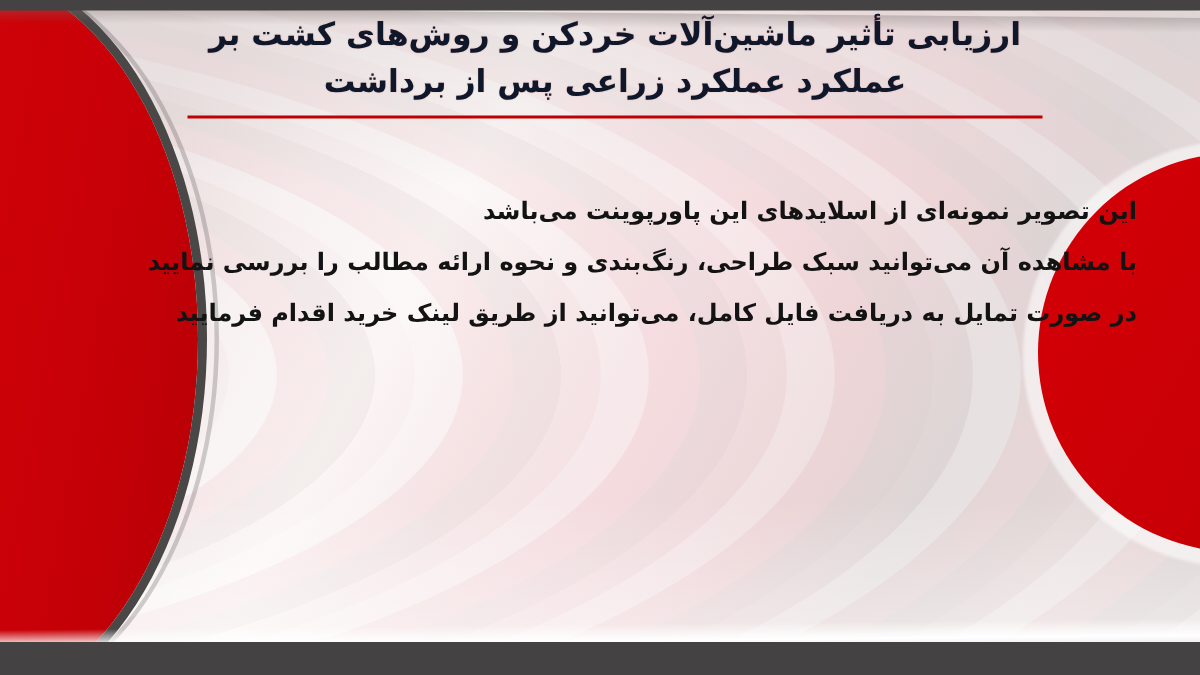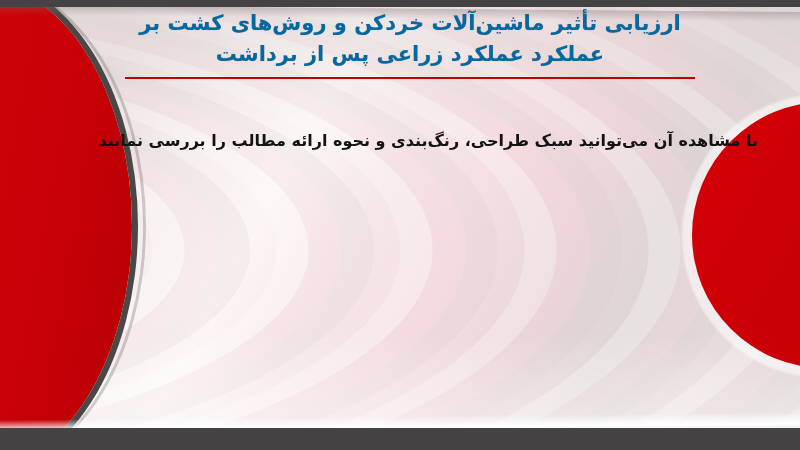--- a/index.html
+++ b/index.html
@@ -156,21 +156,21 @@
   
   .title-block {
     position: absolute;
     left: 110px;
     top: 8px;
     width: 600px;
     z-index: 10;
     text-align: center;
   }
   .title-line {
-    color: #0369a1;
+    color: #0f172a;
     font-size: 21px;
     font-weight: 700;
     line-height: 31px;
     letter-spacing: 0px;
     white-space: nowrap;
     text-shadow: 0 0 1px rgba(192,0,0,0.25);
   }
   .title-rule {
     margin: 7px auto 0 auto;
     width: 570px;
@@ -218,16 +218,18 @@
   <div class="rail-bottom-sliver"></div>
   <div class="rail-bottom"></div>
 
   <div class="title-block">
     <div class="title-line">ارزیابی تأثیر ماشین‌آلات خردکن و روش‌های کشت بر</div>
     <div class="title-line">عملکرد عملکرد زراعی پس از برداشت</div>
     <div class="title-rule"></div>
   </div>
 
   <div class="body-block">
+    <div class="body-line">این تصویر نمونه‌ای از اسلایدهای این پاورپوینت می‌باشد</div>
     <div class="body-line">با مشاهده آن می‌توانید سبک طراحی، رنگ‌بندی و نحوه ارائه مطالب را بررسی نمایید</div>
+    <div class="body-line">در صورت تمایل به دریافت فایل کامل، می‌توانید از طریق لینک خرید اقدام فرمایید</div>
   </div>
 
 </div>
 
 </body></html>

